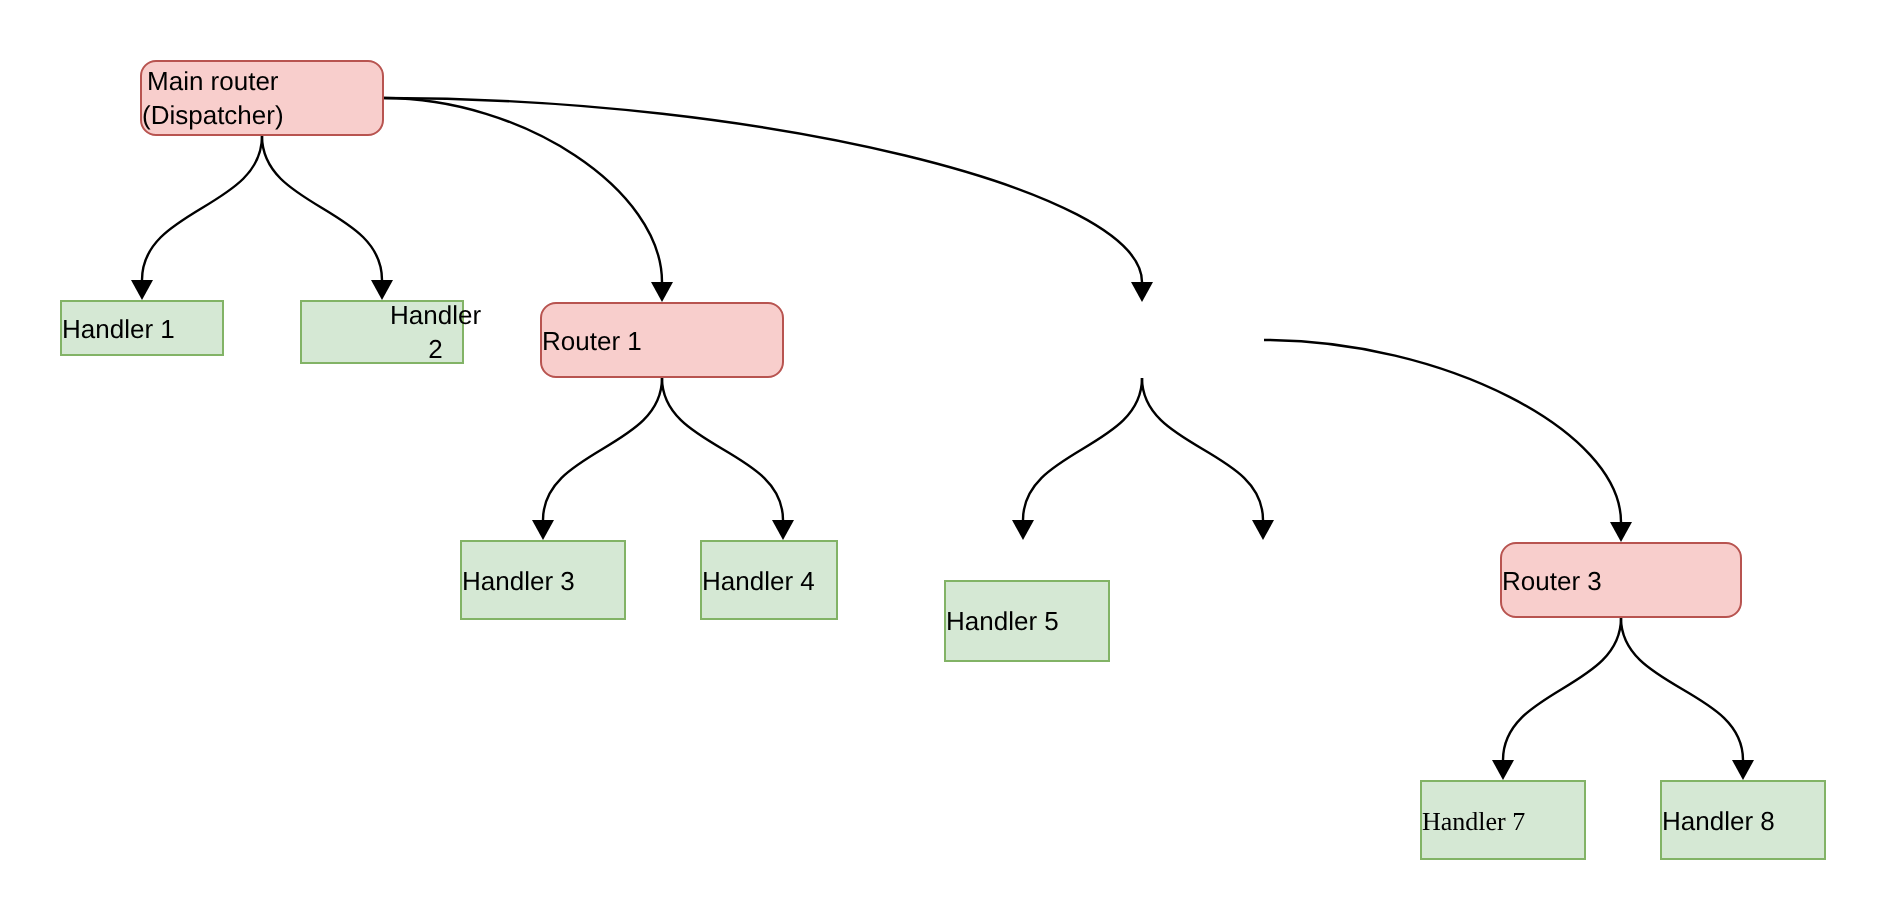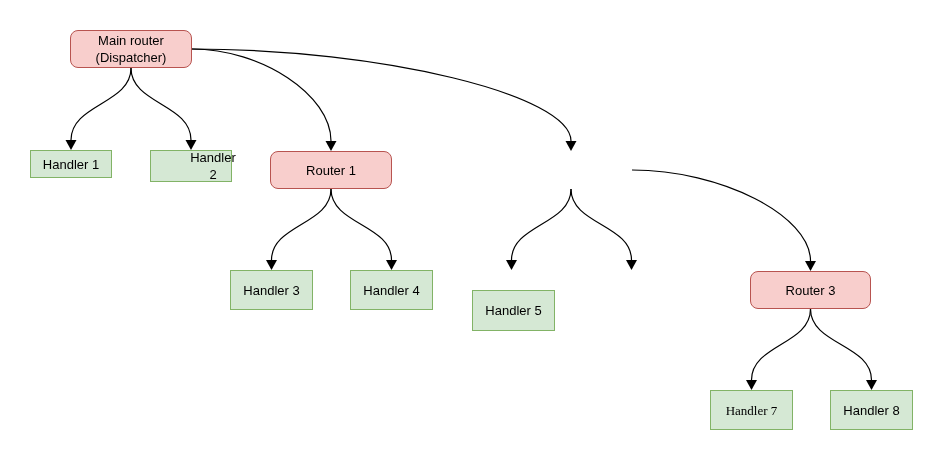--- a/index.html
+++ b/index.html
@@ -20,21 +20,20 @@
     left: 0;
     top: 0;
     width: 941px;
     height: 461px;
   }
   .node {
     position: absolute;
     box-sizing: border-box;
     display: flex;
     align-items: center;
-    justify-content: center;
     text-align: center;
     font-size: 13px;
     line-height: 17px;
     color: #000000;
     white-space: pre-line;
   }
   .node.router {
     background: #f8cecc;
     border: 1px solid #b85450;
     border-radius: 8px;
@@ -77,18 +76,18 @@
       <path d="M 810.5 309 C 810.5 344.5, 871.5 344.5, 871.5 380" class="edge-path" stroke="#000000"></path>
       <polygon points="866,380 877,380 871.5,390" fill="#000000"></polygon>
     </svg>
 
 <div class="node router" style="left: 70px; top: 30px; width: 122px; height: 38px;"><span>Main router
 (Dispatcher)</span></div>
     <div class="node handler" style="left: 30px; top: 150px; width: 82px; height: 28px;"><span>Handler 1</span></div>
     <div class="node handler" style="left: 150px; top: 150px; width: 82px; height: 32px; padding-left: 44px;"><span>Handler 2</span></div>
     <div class="node router" style="left: 270px; top: 151px; width: 122px; height: 38px;"><span>Router 1</span></div>
     <div class="node handler" style="left: 230px; top: 270px; width: 83px; height: 40px;"><span>Handler 3</span></div>
-    <div class="node handler" style="left: 350px; top: 270px; width: 83px; height: 40px;"><span>Handler 4</span></div>
+    <div class="node handler" style="left: 350px; top: 270px; width: 69px; height: 40px;"><span>Handler 4</span></div>
     <div class="node handler" style="left: 472px; top: 270px; width: 83px; height: 41px; margin-top: 20px;"><span>Handler 5</span></div>
     <div class="node router" style="left: 750px; top: 271px; width: 121px; height: 38px;"><span>Router 3</span></div>
     <div class="node handler" style="left: 710px; top: 390px; width: 83px; height: 40px; font-family: Liberation Serif, serif;"><span>Handler 7</span></div>
     <div class="node handler" style="left: 830px; top: 390px; width: 83px; height: 40px;"><span>Handler 8</span></div>
   </div>
 
 </body></html>

